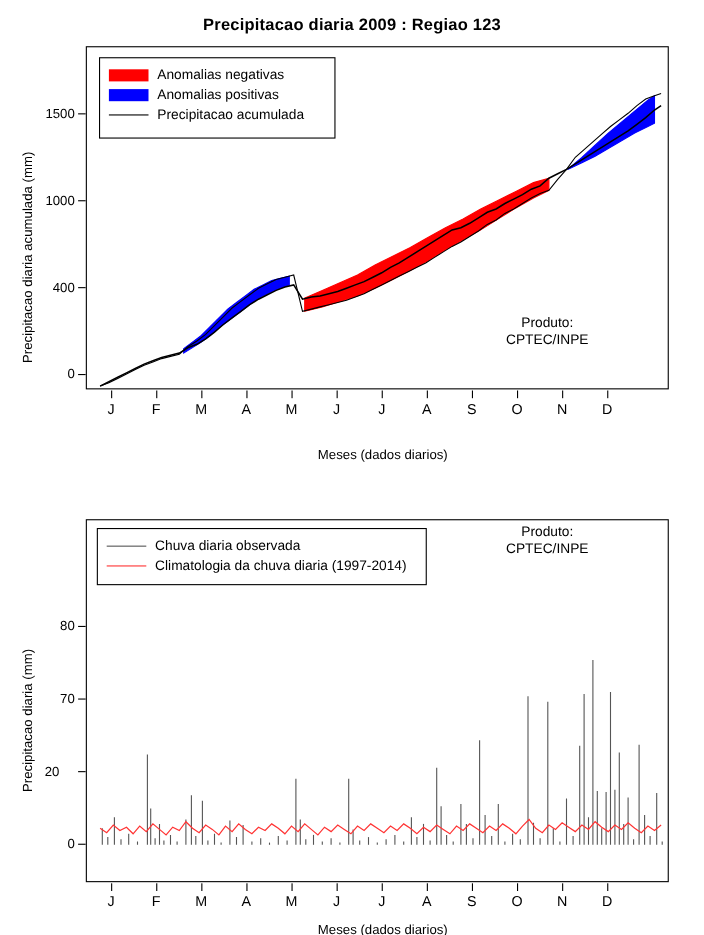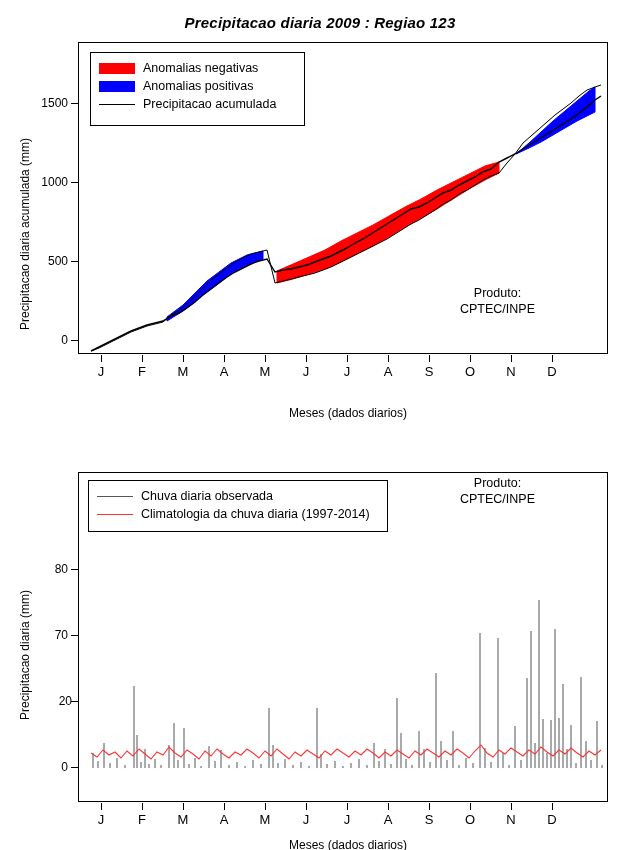--- a/index.html
+++ b/index.html
@@ -6,21 +6,21 @@
   body{
     width:640px;height:850px;background:#ffffff;
     font-family:"Liberation Sans", sans-serif;
     color:#000;overflow:hidden;position:relative;
   }
   .chart-wrap{position:absolute;left:0;width:640px;}
   #chart-top{top:0;height:430px;}
   #chart-bottom{top:430px;height:420px;}
   .title{
     position:absolute;top:14px;left:0;width:640px;text-align:center;
-    font-size:15px;font-weight:bold;letter-spacing:.2px;font-style:italic;
+    font-size:15px;font-weight:bold;letter-spacing:.2px;
   }
   .plot-area{position:absolute;border:1px solid #000;background:#fff;box-sizing:border-box;}
   #plot-top{left:78px;top:42px;width:530px;height:312px;}
   #plot-bottom{left:78px;top:42px;width:530px;height:330px;}
   .ylabel{
     position:absolute;transform-origin:0 0;transform:rotate(-90deg);
     font-size:12px;white-space:nowrap;
   }
   .xlabel{position:absolute;font-size:12px;text-align:center;width:640px;left:0;margin-left:28px;}
   .tick-label{position:absolute;font-size:12px;text-align:right;}
@@ -36,21 +36,21 @@
 </head>
 <body>
 
 <div class="chart-wrap" id="chart-top">
 
   <div class="title">Precipitacao diaria 2009 : Regiao 123</div>
 
   <div class="ylabel" style="left:18px;top:330px;">Precipitacao diaria acumulada (mm)</div>
 
   <div class="tick-label" style="left:30px;top:333px;width:38px;">0</div>
-  <div class="tick-label" style="left:30px;top:254px;width:38px;">500</div>
+  <div class="tick-label" style="left:30px;top:254px;width:38px;">400</div>
   <div class="tick-label" style="left:30px;top:175px;width:38px;">1000</div>
   <div class="tick-label" style="left:30px;top:96px;width:38px;">1500</div>
 
   <div class="tick-mark" style="left:71px;top:340px;width:7px;height:1px;"></div>
   <div class="tick-mark" style="left:71px;top:261px;width:7px;height:1px;"></div>
   <div class="tick-mark" style="left:71px;top:182px;width:7px;height:1px;"></div>
   <div class="tick-mark" style="left:71px;top:103px;width:7px;height:1px;"></div>
 
   <div class="plot-area" id="plot-top">
     <svg width="528" height="310" viewBox="0 0 528 310">
@@ -116,21 +116,21 @@
   <div class="xtick-label" style="left:542px;top:364px;">D</div>
 
   <div class="xlabel" style="top:406px;">Meses (dados diarios)</div>
 </div>
 
 <div class="chart-wrap" id="chart-bottom">
 
   <div class="ylabel" style="left:18px;top:290px;">Precipitacao diaria (mm)</div>
 
   <div class="tick-label" style="left:30px;top:330px;width:38px;">0</div>
-  <div class="tick-label" style="left:34px;top:264px;width:38px;text-align:right;">20</div>
+  <div class="tick-label" style="left:16px;top:264px;width:38px;text-align:right;">20</div>
   <div class="tick-label" style="left:30px;top:198px;width:38px;">70</div>
   <div class="tick-label" style="left:30px;top:132px;width:38px;">80</div>
 
   <div class="tick-mark" style="left:71px;top:337px;width:7px;height:1px;"></div>
   <div class="tick-mark" style="left:71px;top:271px;width:7px;height:1px;"></div>
   <div class="tick-mark" style="left:71px;top:205px;width:7px;height:1px;"></div>
   <div class="tick-mark" style="left:71px;top:139px;width:7px;height:1px;"></div>
 
   <div class="plot-area" id="plot-bottom">
     <svg width="528" height="328" viewBox="0 0 528 328">

